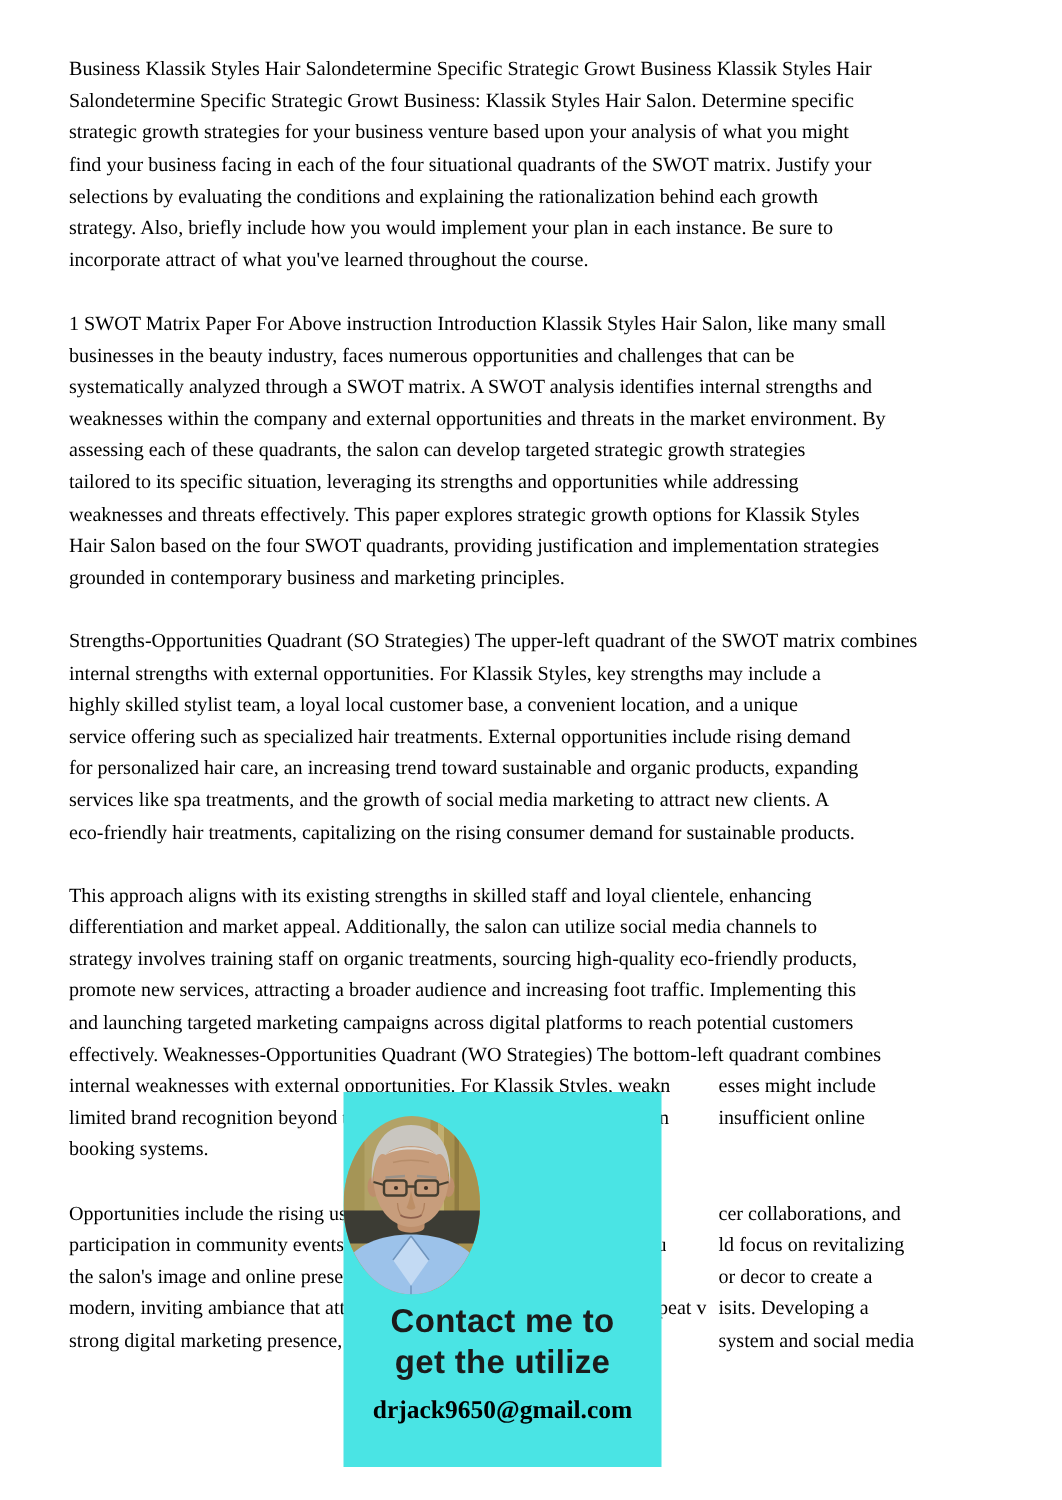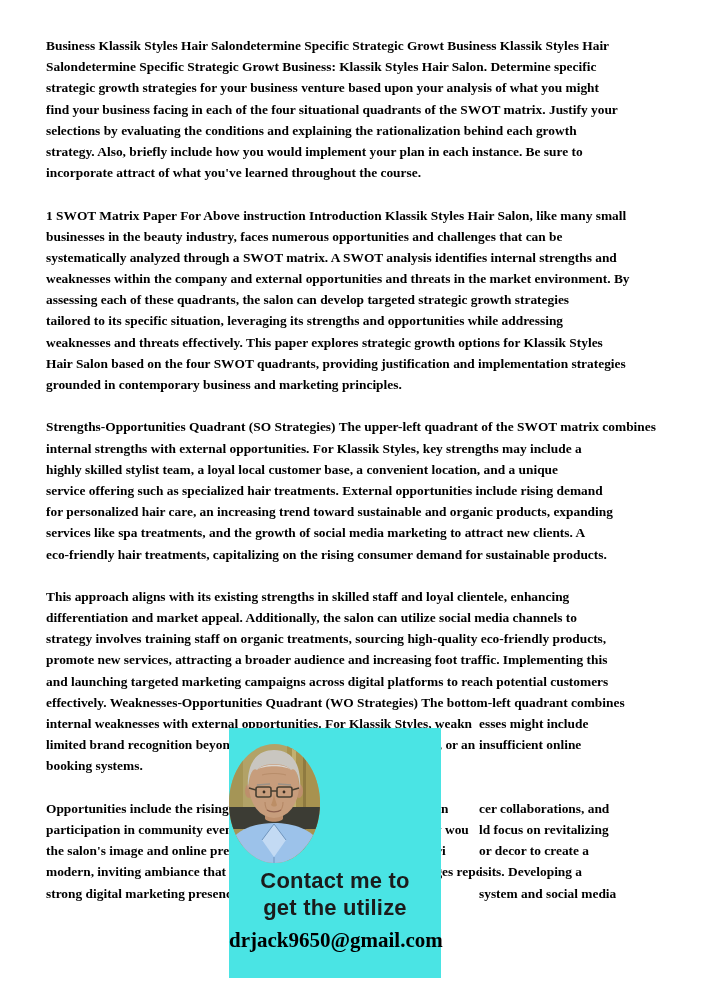--- a/index.html
+++ b/index.html
@@ -23,21 +23,20 @@
     color: #000000;
     font-size: 13.4px;
   }
   .para { margin: 0 0 21.2px 0; }
   .para:last-child { margin-bottom: 0; }
   .line {
     position: relative;
     height: 21.2px;
     line-height: 21.2px;
     white-space: nowrap;
-    font-weight: bold;
   }
   .line .left-clip {
     display: inline-block;
     vertical-align: top;
     max-width: 433px;
     height: 21.2px;
     overflow: hidden;
     white-space: nowrap;
   }
   .line .right-frag {
@@ -74,21 +73,21 @@
     font-size: 22px;
     line-height: 27px;
     color: #1b1b1b;
     text-align: center;
     letter-spacing: 0.2px;
   }
   .card-email {
     margin-top: 6px;
     font-family: "Liberation Serif", serif;
     font-weight: bold;
-    font-size: 21px;
+    font-size: 17px;
     line-height: 26px;
     color: #000000;
     text-align: center;
   }
 </style>
 </head>
 <body>
 
 <div class="doc">
     <div class="para">

